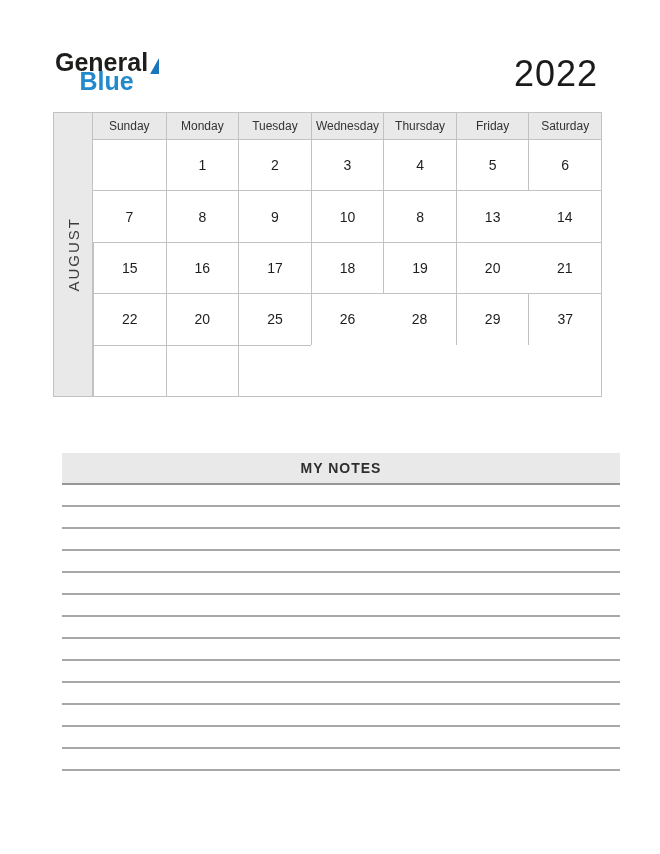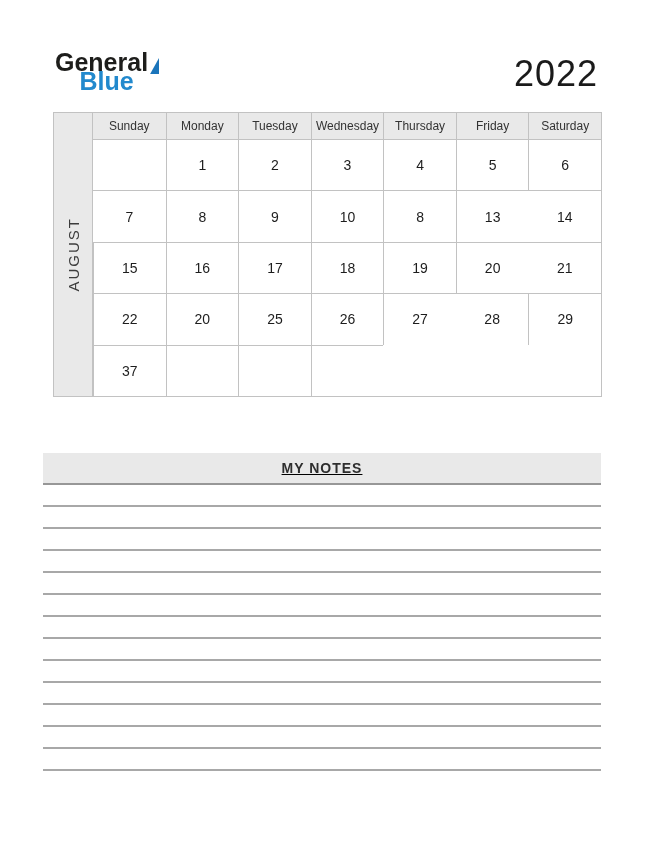--- a/index.html
+++ b/index.html
@@ -47,21 +47,21 @@
   .cal-grid{flex:1;display:grid;
     grid-template-columns:repeat(7,1fr);
     grid-template-rows:26px repeat(5,1fr);}
   .hcell{background:var(--header-fill);display:flex;align-items:center;justify-content:center;
     font-size:12px;color:var(--muted-ink);}
   .dcell{display:flex;align-items:center;justify-content:center;
     font-size:14px;color:var(--ink);border-top:1px solid var(--grid-border);}
   .col-next{border-left:1px solid var(--grid-border);}
 
   
-  .notes{position:absolute;left:43px;top:453px;width:558px;text-decoration:underline;}
+  .notes{position:absolute;left:62px;top:453px;width:558px;}
   .notes-header{height:32px;background:var(--header-fill);
     border-bottom:2px solid var(--notes-head-border);
     display:flex;align-items:center;justify-content:center;
     font-size:14px;font-weight:700;letter-spacing:1px;color:#2e2e2e;}
   .note-line{height:22px;border-bottom:2px solid var(--notes-line);}
 </style>
 </head>
 <body>
 
 <div class="page">
@@ -109,21 +109,20 @@
         <div class="dcell col-next">16</div>
         <div class="dcell col-next">17</div>
         <div class="dcell col-next">18</div>
         <div class="dcell col-next">19</div>
         <div class="dcell col-next">20</div>
         <div class="dcell">21</div>
         <div class="dcell col-next">22</div>
         <div class="dcell col-next">20</div>
         <div class="dcell col-next">25</div>
         <div class="dcell col-next">26</div>
-        <div class="dcell col-next">27</div>
         <div class="dcell">28</div>
         <div class="dcell col-next">29</div>
         <div class="dcell col-next">37</div>
         <div class="dcell col-next"></div>
         <div class="dcell col-next"></div>
         <div class="dcell col-next"></div>
       </div>
   </div>
 
   <div class="notes">

